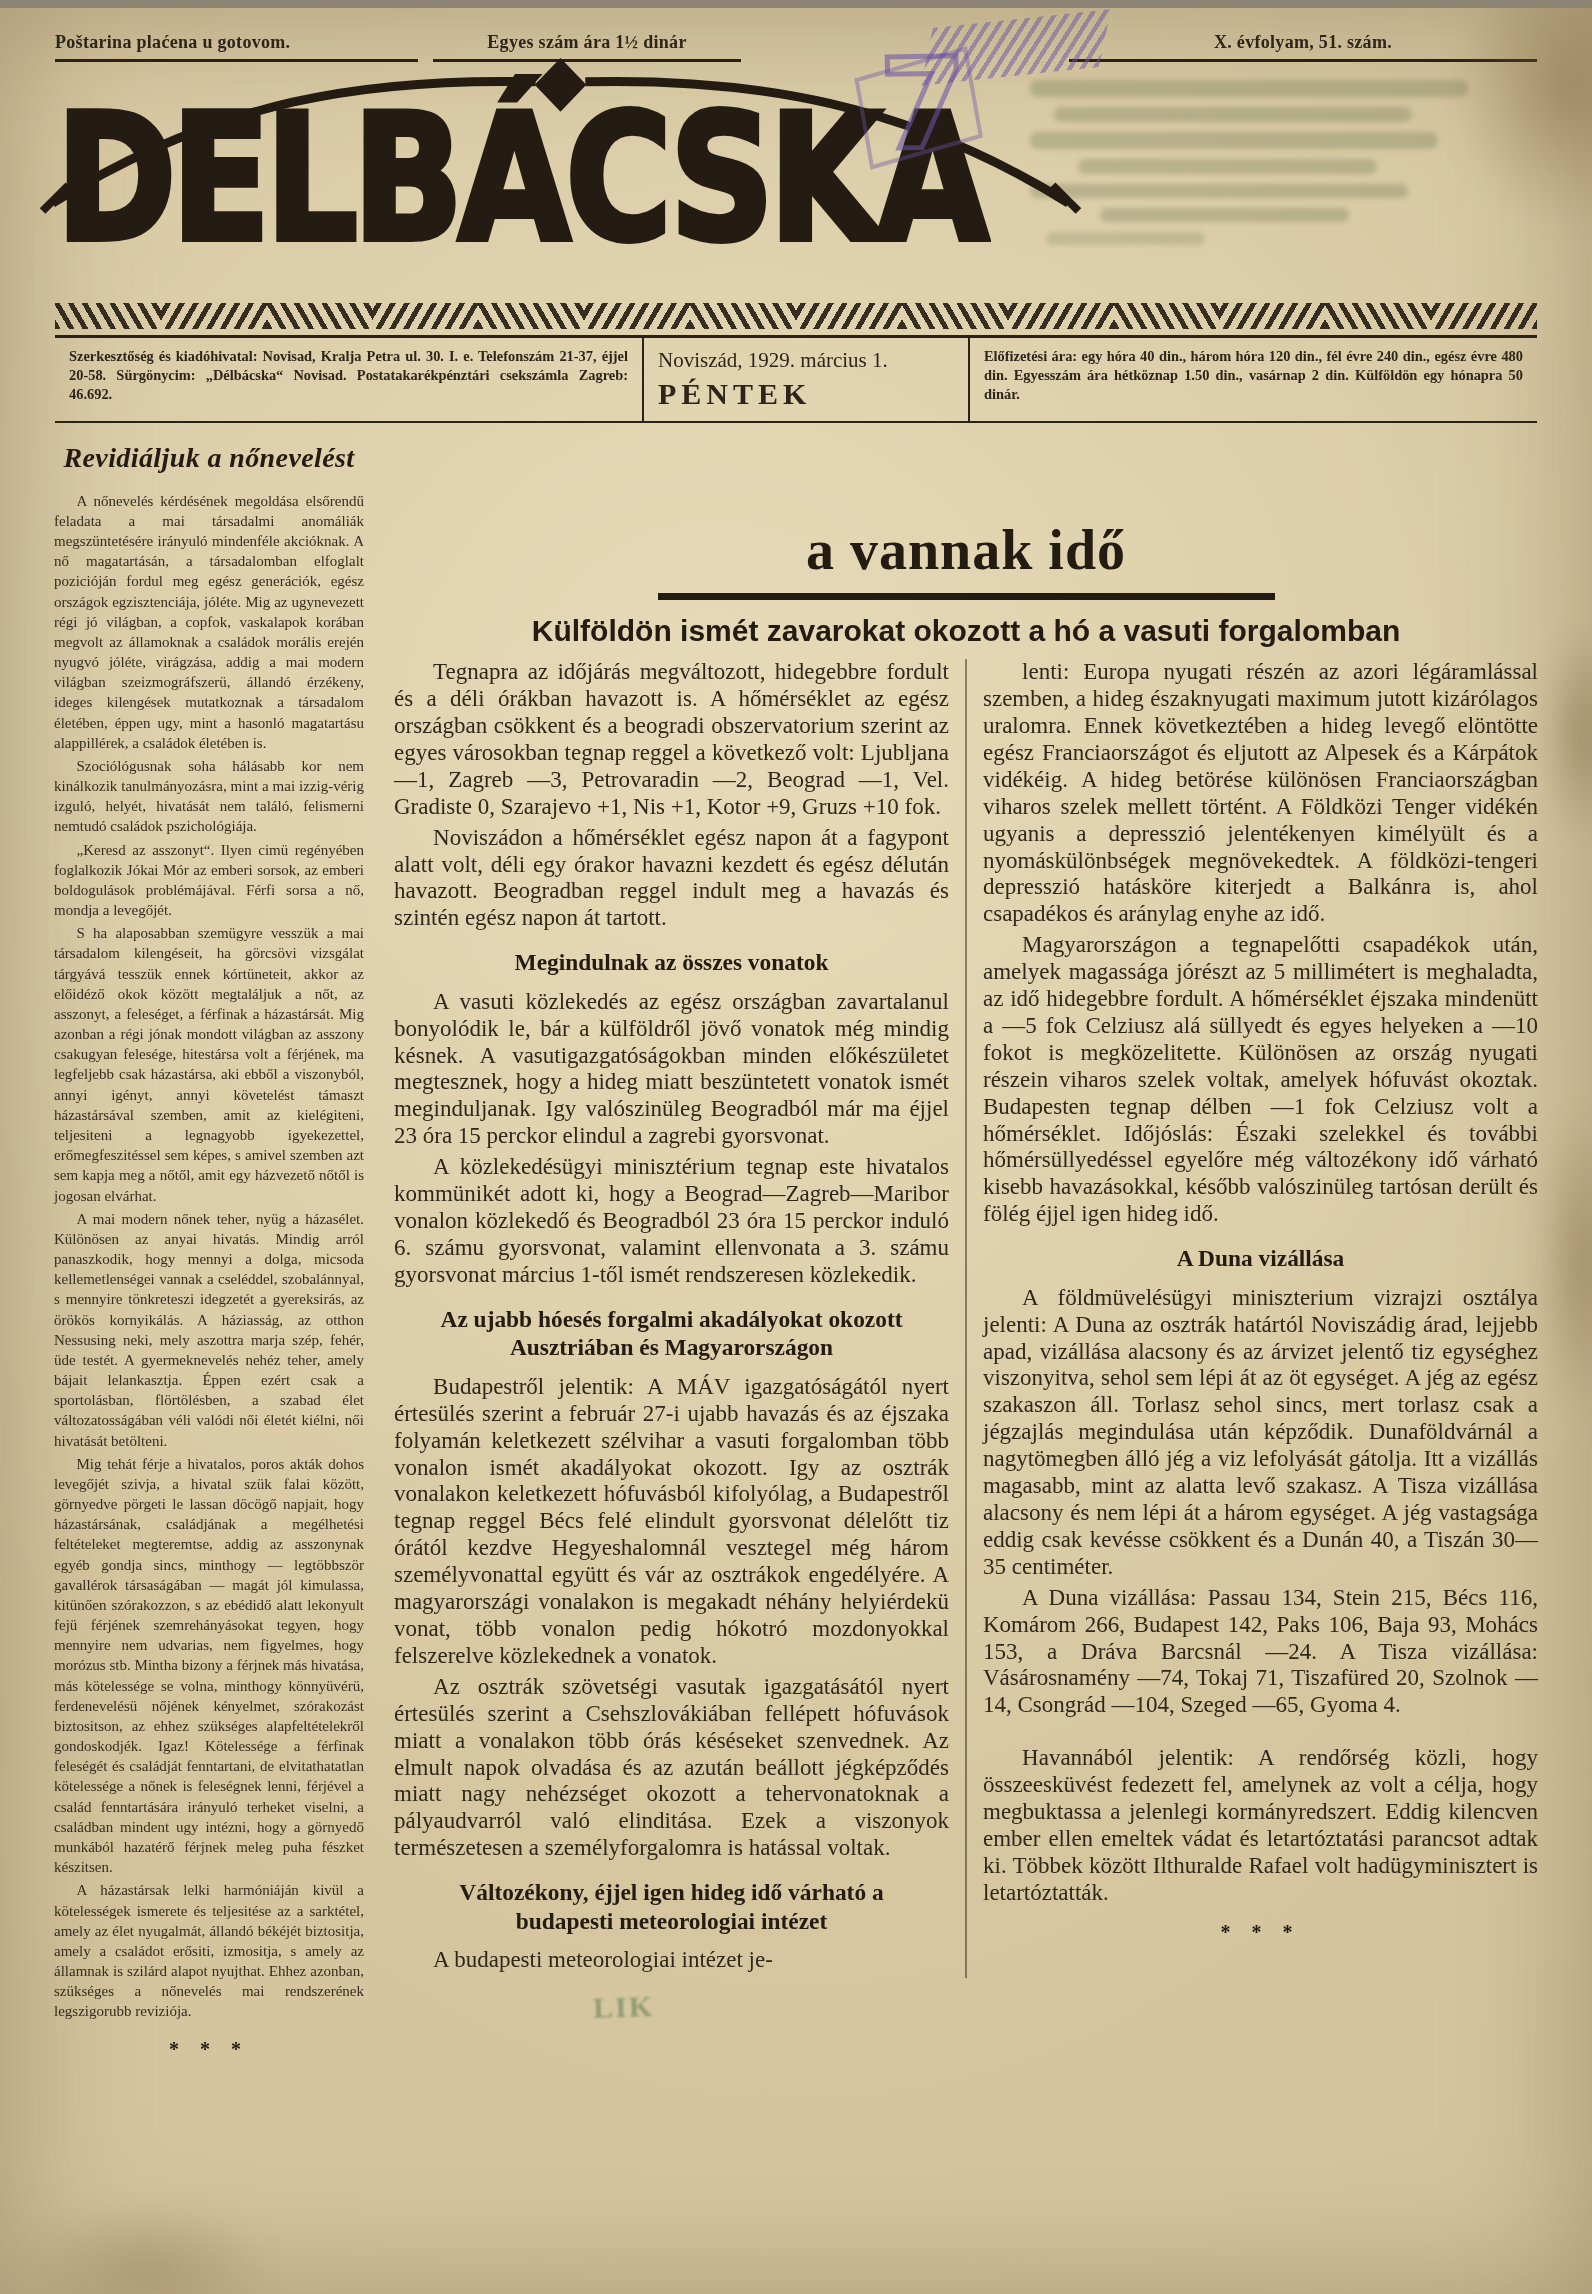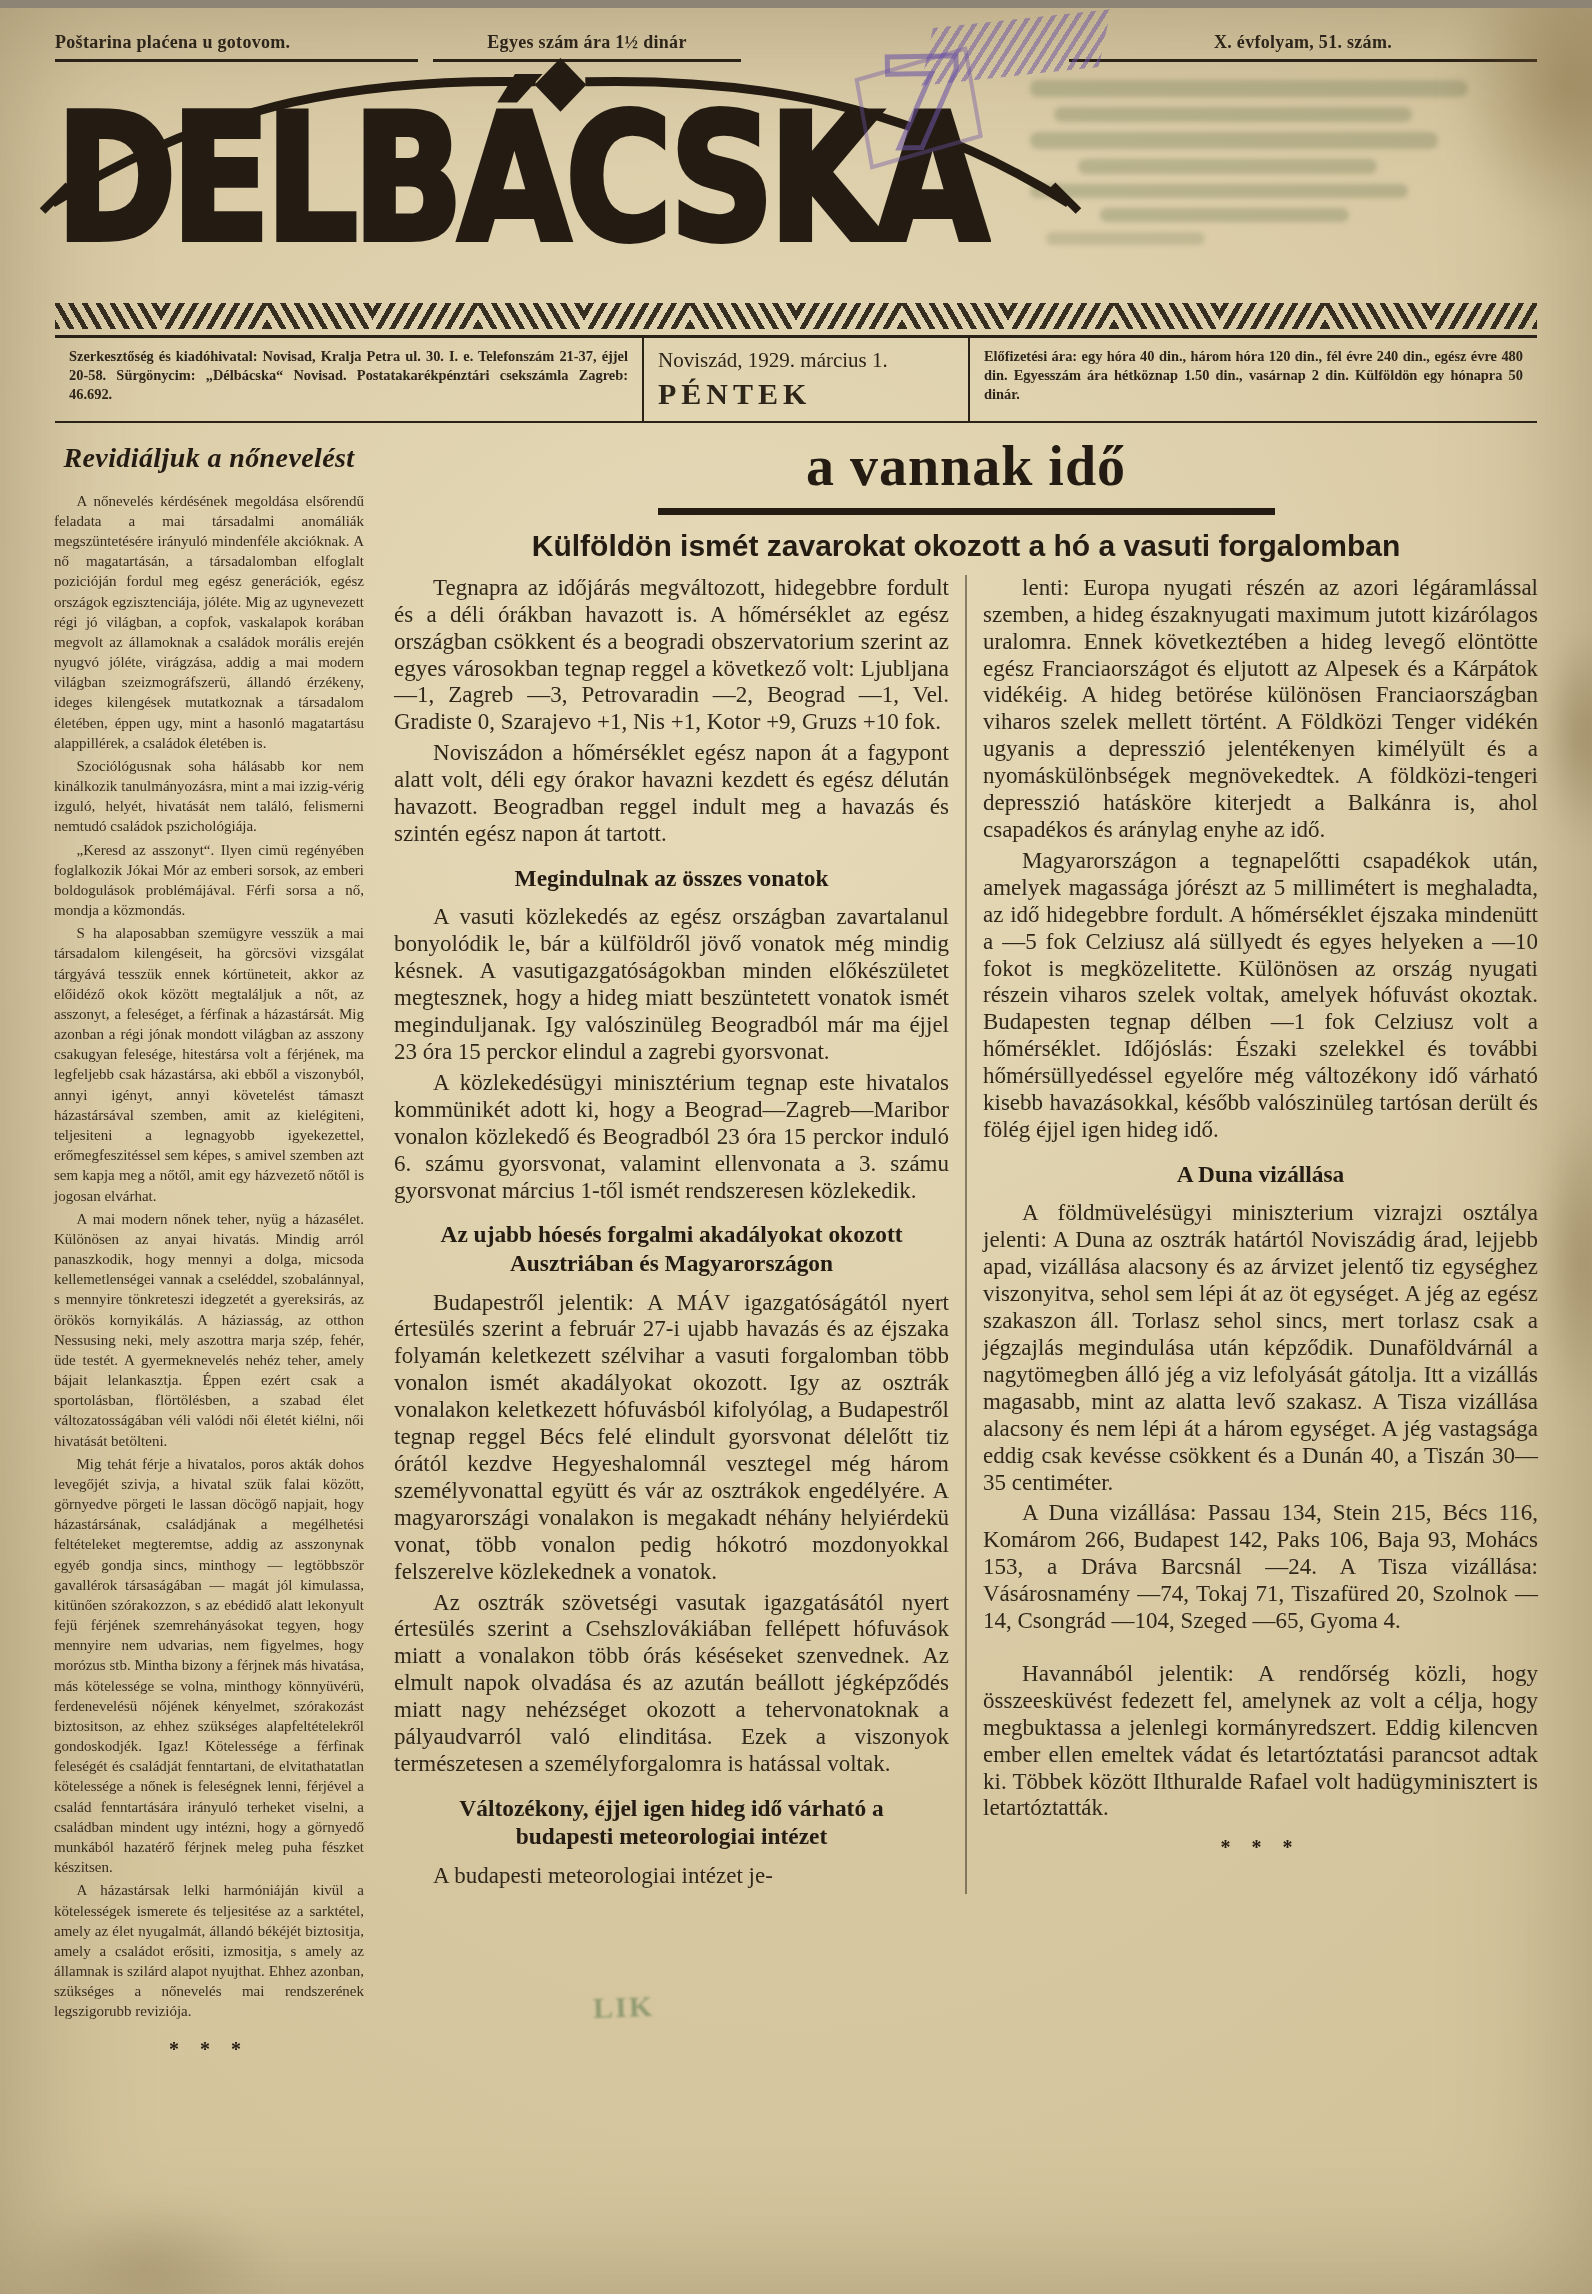--- a/index.html
+++ b/index.html
@@ -75,21 +75,21 @@
   
   .infobar { display:flex; margin:6px 55px 0; border-top:3px solid #2b2217; border-bottom:2px solid #2b2217; }
   .info-cell { padding:9px 14px 10px; }
   .info-office { width:587px; font-weight:bold; font-size:14.4px; line-height:1.32; text-align:justify; }
   .info-date { width:328px; text-align:left; border-left:2px solid #2b2217; border-right:2px solid #2b2217; padding-top:10px; }
   .info-date .d1 { font-size:21px; }
   .info-date .d2 { font-size:30px; font-weight:bold; letter-spacing:5px; margin-top:4px; }
   .info-sub { flex:1; font-weight:bold; font-size:14.4px; line-height:1.32; text-align:justify; }
 
   
-  .content { display:flex; padding:14px 54px 0; align-items:flex-start; }
+  .content { display:flex; padding:14px 54px 0; align-items:center; }
   .vrule { width:2px; background:rgba(46,37,26,.55); margin:6px 14px 0; }
 
   .col-left { width:310px; flex:none; font-size:15px; line-height:1.345; text-align:justify; color:#362c1f; }
   .left-title { font-style:italic; font-weight:bold; font-size:28px; text-align:center; margin:2px 0 14px; letter-spacing:0.4px; color:#241b12; }
   .col-left p { text-indent:1.5em; margin-bottom:3px; }
   .stars { text-align:center; font-weight:bold; font-size:20px; letter-spacing:8px; margin-top:14px; color:#241b12; }
 
   .main-right { flex:1; min-width:0; }
   .headline { font-weight:bold; text-align:center; line-height:1.06; color:#241b12; letter-spacing:1px; }
   .headline span { display:block; font-size:56px; }
@@ -175,21 +175,21 @@
     </div>
     <div class="info-cell info-sub">Előfizetési ára: egy hóra 40 din., három hóra 120 din., fél évre 240 din., egész évre 480 din. Egyesszám ára hétköznap 1.50 din., vasárnap 2 din. Külföldön egy hónapra 50 dinár.</div>
   </div>
 
   <main class="content">
 
     <article class="col-left">
       <h2 class="left-title">Revidiáljuk a nőnevelést</h2>
       <p>A nőnevelés kérdésének megoldása elsőrendű feladata a mai társadalmi anomáliák megszüntetésére irányuló mindenféle akcióknak. A nő magatartásán, a társadalomban elfoglalt pozicióján fordul meg egész generációk, egész országok egzisztenciája, jóléte. Mig az ugynevezett régi jó világban, a copfok, vaskalapok korában megvolt az államoknak a családok morális erején nyugvó jóléte, virágzása, addig a mai modern világban szeizmográfszerü, állandó érzékeny, ideges kilengések mutatkoznak a társadalom életében, éppen ugy, mint a hasonló magatartásu alappillérek, a családok életében is.</p>
       <p>Szociólógusnak soha hálásabb kor nem kinálkozik tanulmányozásra, mint a mai izzig-vérig izguló, helyét, hivatását nem találó, felismerni nemtudó családok pszichológiája.</p>
-      <p>„Keresd az asszonyt“. Ilyen cimü regényében foglalkozik Jókai Mór az emberi sorsok, az emberi boldogulások problémájával. Férfi sorsa a nő, mondja a közmondás.</p>
+      <p>„Keresd az asszonyt“. Ilyen cimü regényében foglalkozik Jókai Mór az emberi sorsok, az emberi boldogulások problémájával. Férfi sorsa a nő, mondja a levegőjét.</p>
       <p>S ha alaposabban szemügyre vesszük a mai társadalom kilengéseit, ha görcsövi vizsgálat tárgyává tesszük ennek kórtüneteit, akkor az előidéző okok között megtaláljuk a nőt, az asszonyt, a feleséget, a férfinak a házastársát. Mig azonban a régi jónak mondott világban az asszony csakugyan felesége, hitestársa volt a férjének, ma legfeljebb csak házastársa, aki ebből a viszonyból, annyi igényt, annyi követelést támaszt házastársával szemben, amit az kielégiteni, teljesiteni a legnagyobb igyekezettel, erőmegfeszitéssel sem képes, s amivel szemben azt sem kapja meg a nőtől, amit egy házvezető nőtől is jogosan elvárhat.</p>
       <p>A mai modern nőnek teher, nyüg a házasélet. Különösen az anyai hivatás. Mindig arról panaszkodik, hogy mennyi a dolga, micsoda kellemetlenségei vannak a cseléddel, szobalánnyal, s mennyire tönkreteszi idegzetét a gyereksirás, az örökös kornyikálás. A háziasság, az otthon Nessusing neki, mely aszottra marja szép, fehér, üde testét. A gyermeknevelés nehéz teher, amely bájait lelankasztja. Éppen ezért csak a sportolásban, flörtölésben, a szabad élet változatosságában véli valódi női életét kiélni, női hivatását betölteni.</p>
       <p>Mig tehát férje a hivatalos, poros akták dohos levegőjét szivja, a hivatal szük falai között, görnyedve pörgeti le lassan döcögő napjait, hogy házastársának, családjának a megélhetési feltételeket megteremtse, addig az asszonynak egyéb gondja sincs, minthogy — legtöbbször gavallérok társaságában — magát jól kimulassa, kitünően szórakozzon, s az ebédidő alatt lekonyult fejü férjének szemrehányásokat tegyen, hogy mennyire nem udvarias, nem figyelmes, hogy morózus stb. Mintha bizony a férjnek más hivatása, más kötelessége se volna, minthogy könnyüvérü, ferdenevelésü nőjének kényelmet, szórakozást biztositson, az ehhez szükséges alapfeltételekről gondoskodjék. Igaz! Kötelessége a férfinak feleségét és családját fenntartani, de elvitathatatlan kötelessége a nőnek is feleségnek lenni, férjével a család fenntartására irányuló terheket viselni, a családban mindent ugy intézni, hogy a görnyedő munkából hazatérő férjnek meleg puha fészket készitsen.</p>
       <p>A házastársak lelki harmóniáján kivül a kötelességek ismerete és teljesitése az a sarktétel, amely az élet nyugalmát, állandó békéjét biztositja, amely a családot erősiti, izmositja, s amely az államnak is szilárd alapot nyujthat. Ehhez azonban, szükséges a nőnevelés mai rendszerének legszigorubb reviziója.</p>
       <div class="stars">* * *</div>
     </article>
 
     <div class="vrule"></div>
 
     <section class="main-right">

